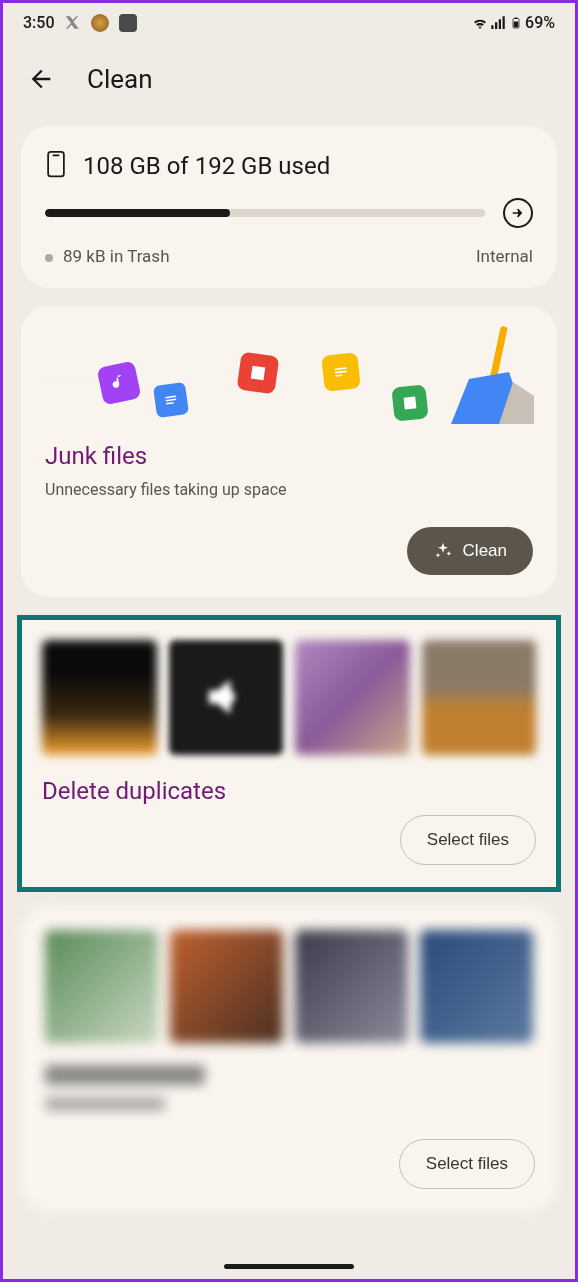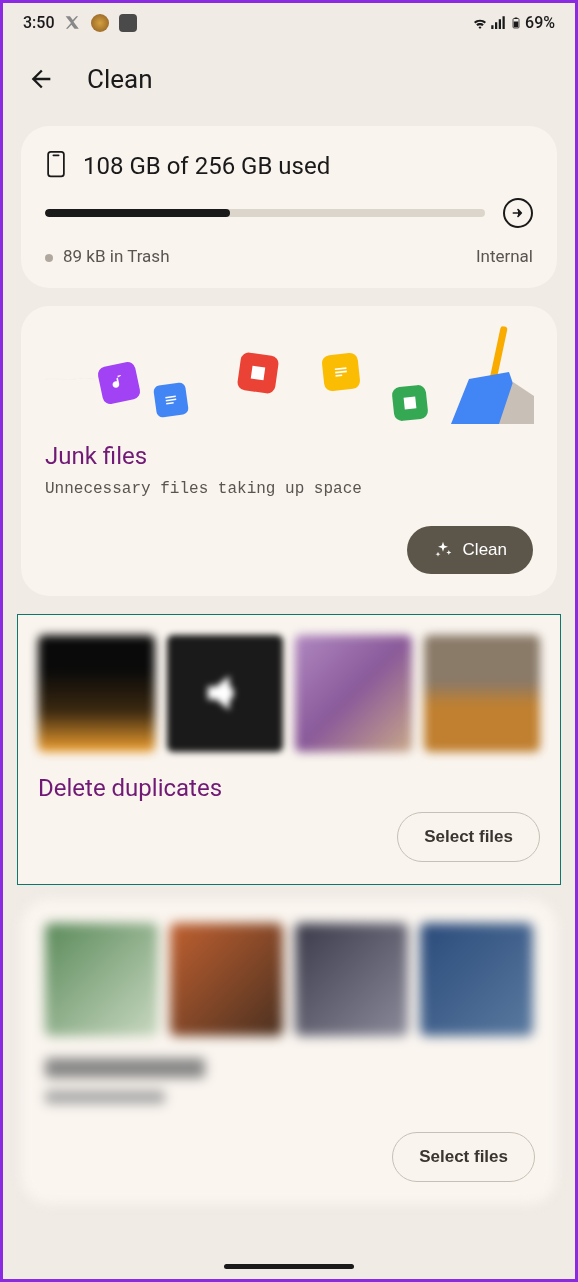--- a/index.html
+++ b/index.html
@@ -51,27 +51,27 @@
     .junk-illustration { height: 110px; position: relative; margin-bottom: 8px; }
     .ji-line { position: absolute; top: 54px; left: 0; right: 0; height: 2px; }
     .ji-icon { position: absolute; width: 38px; height: 38px; border-radius: 8px; display: flex; align-items: center; justify-content: center; transform: rotate(-12deg); }
     .ji-purple { background: #a142f4; top: 40px; left: 55px; }
     .ji-blue { background: #4285f4; top: 60px; left: 110px; width: 32px; height: 32px; border-radius: 6px; transform: rotate(-8deg);}
     .ji-red { background: #ea4335; top: 30px; left: 194px; transform: rotate(8deg);}
     .ji-yellow { background: #fbbc04; top: 30px; left: 278px; width: 36px; height: 36px; transform: rotate(-6deg);}
     .ji-green { background: #34a853; top: 62px; left: 348px; width: 34px; height: 34px; transform: rotate(-6deg);}
     .ji-broom { position: absolute; right: -6px; top: 0px; width: 100px; height: 110px; }
     .card-title { font-size: 24px; color: #701a75; margin-bottom: 10px; }
-    .card-subtitle { font-size: 16px; color: #5a5550; margin-bottom: 28px; font-family: Liberation Mono, monospace; }
+    .card-subtitle { font-size: 16px; color: #5a5550; margin-bottom: 28px; }
     .card-actions { display: flex; justify-content: flex-end; }
     .pill-btn { border-radius: 999px; padding: 14px 26px; font-size: 17px; font-weight: 500; cursor: pointer; display: flex; align-items: center; gap: 10px; border: none; }
     .pill-dark { background: #5c554a; color: #fff; }
-    .pill-light { background: transparent; border: 1px solid #c8c0b6; color: #3a3530; font-weight: bold; }
+    .pill-light { background: transparent; border: 1px solid #c8c0b6; color: #3a3530; }
     .highlight-card {
-      border: 1px solid #0f766e;
+      border: 5px solid #0f766e;
       border-radius: 0;
       margin: 0 14px 14px 14px;
       padding: 20px 20px 22px 20px;
       background: #f9f4ee;
     }
     .thumbs { display: flex; gap: 12px; margin-bottom: 22px; }
     .thumb { flex: 1; aspect-ratio: 1/1; border-radius: 6px; filter: blur(5px); }
     .th1 { background: linear-gradient(to top, #f0a030 0%, #3a2810 35%, #0a0a0a 70%); }
     .th2 { background: #1a1a1a; display:flex; align-items:center; justify-content:center; filter: blur(3px);}
     .th3 { background: linear-gradient(135deg, #b088c0 0%, #8a5a9a 50%, #c8a888 100%); }
@@ -134,21 +134,21 @@
 </div>
 
 <div class="card">
   <div class="storage-row">
     <span>
       <svg class="phone-icon" viewBox="0 0 24 32">
           <rect x="3" y="2" width="18" height="28" rx="3" fill="none" stroke="#1a1a1a" stroke-width="2"></rect>
           <rect x="8" y="5" width="8" height="2" rx="1" fill="#1a1a1a"></rect>
         </svg>
     </span>
-    <span class="storage-text">108 GB of 256 GB used</span>
+    <span class="storage-text">108 GB of 192 GB used</span>
   </div>
   <div class="progress-row">
     <div class="progress-bar">
       <div class="progress-fill" style="width:42%"></div>
     </div>
     <div class="arrow-circle">
       <svg viewBox="0 0 24 24" width="16" height="16">
           <path fill="#1a1a1a" d="M5 12h12m-5-5l5 5-5 5" stroke="#1a1a1a" stroke-width="2.5" stroke-linecap="round" stroke-linejoin="round"></path>
         </svg>
     </div>

